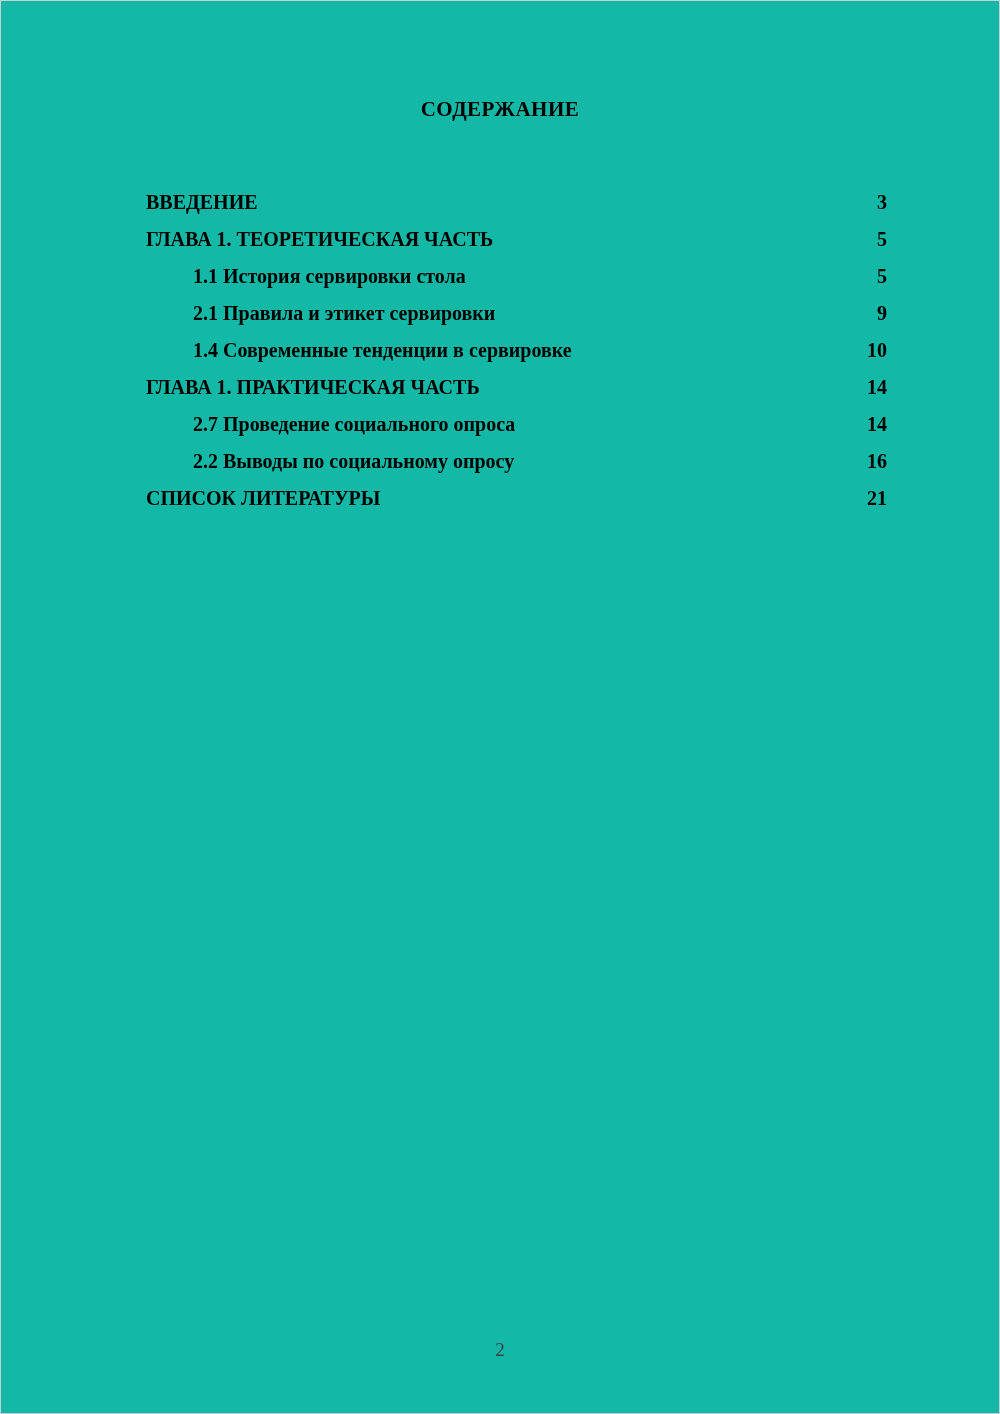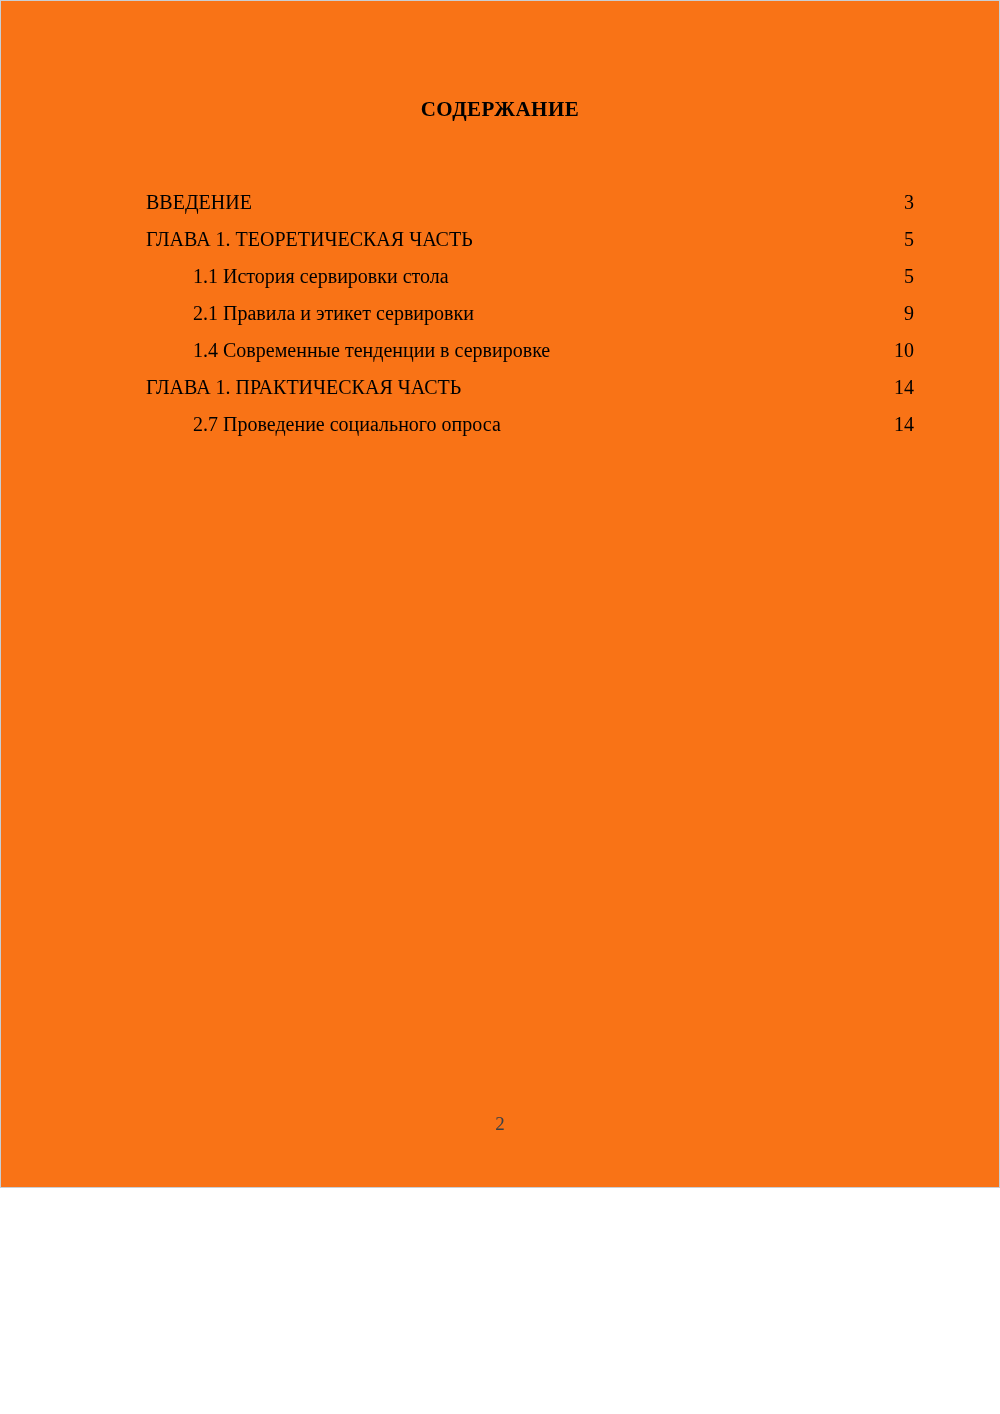--- a/index.html
+++ b/index.html
@@ -6,36 +6,37 @@
   html, body { background: #ffffff; }
   body {
     width: 1000px;
     height: 1414px;
     font-family: "Liberation Serif", "DejaVu Serif", serif;
     color: #000000;
     position: relative;
   }
   .page {
     width: 1000px;
-    height: 1188px;
+    height: 1414px;
     border: 1px solid #c9ced4;
-    background: #f97316;
+    background: #14b8a6;
     position: relative;
   }
   .doc-title {
     text-align: center;
     font-weight: bold;
     font-size: 21px;
     letter-spacing: 0.5px;
     padding-top: 96px;
   }
   .toc {
     margin-top: 62px;
     padding-left: 145px;
-    padding-right: 85px;
+    padding-right: 112px;
+    font-weight: bold;
   }
   .toc-row {
     display: flex;
     justify-content: space-between;
     align-items: baseline;
     font-size: 20px;
     line-height: 37px;
     white-space: nowrap;
   }
   .toc-row .label { flex: 1 1 auto; overflow: hidden; }
@@ -89,20 +90,28 @@
     <div class="toc-row">
       <span class="label">ГЛАВА 1. ПРАКТИЧЕСКАЯ ЧАСТЬ</span>
       <span class="pageno">14</span>
     </div>
 
     <div class="toc-row indent-1">
       <span class="label">2.7 Проведение социального опроса</span>
       <span class="pageno">14</span>
     </div>
 
+    <div class="toc-row indent-1">
+      <span class="label">2.2 Выводы по социальному опросу</span>
+      <span class="pageno">16</span>
+    </div>
 
 
+    <div class="toc-row">
+      <span class="label">СПИСОК ЛИТЕРАТУРЫ</span>
+      <span class="pageno">21</span>
+    </div>
 
   </div>
 
   <div class="page-footer">2</div>
 
 </div>
 
 </body></html>

